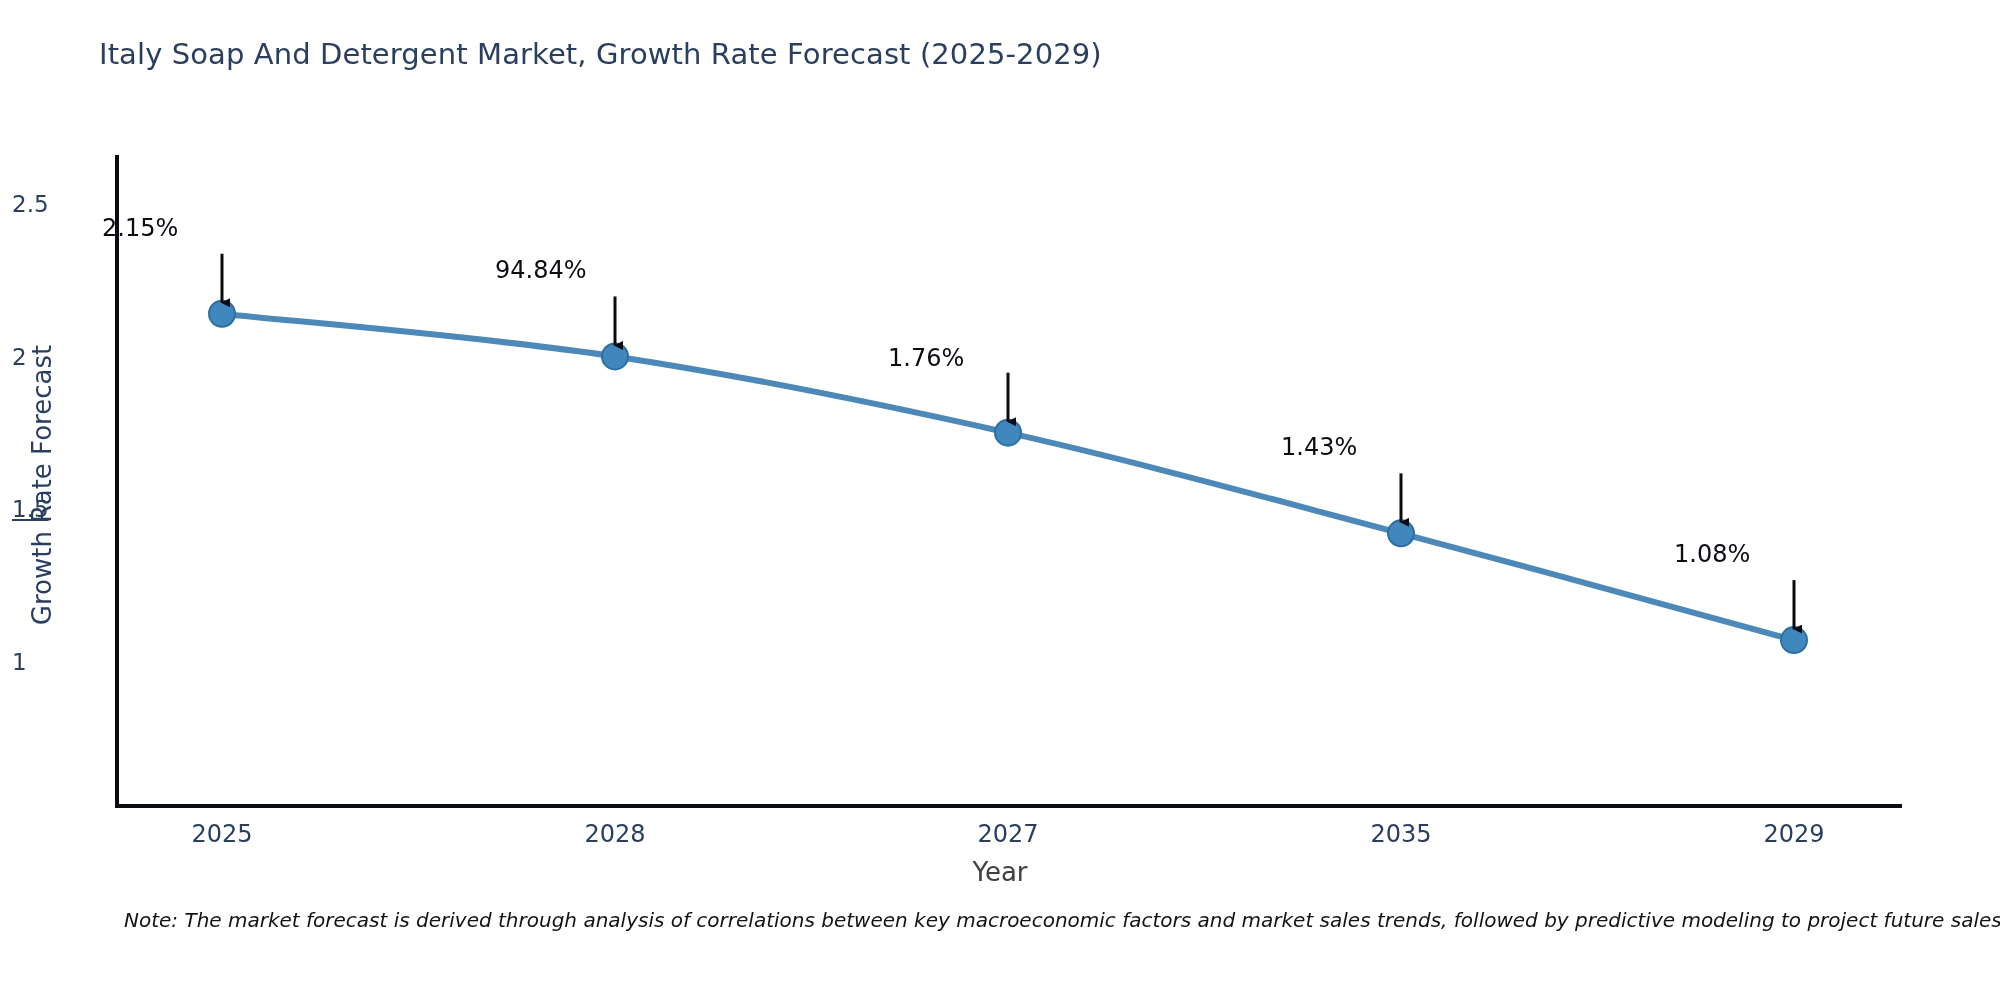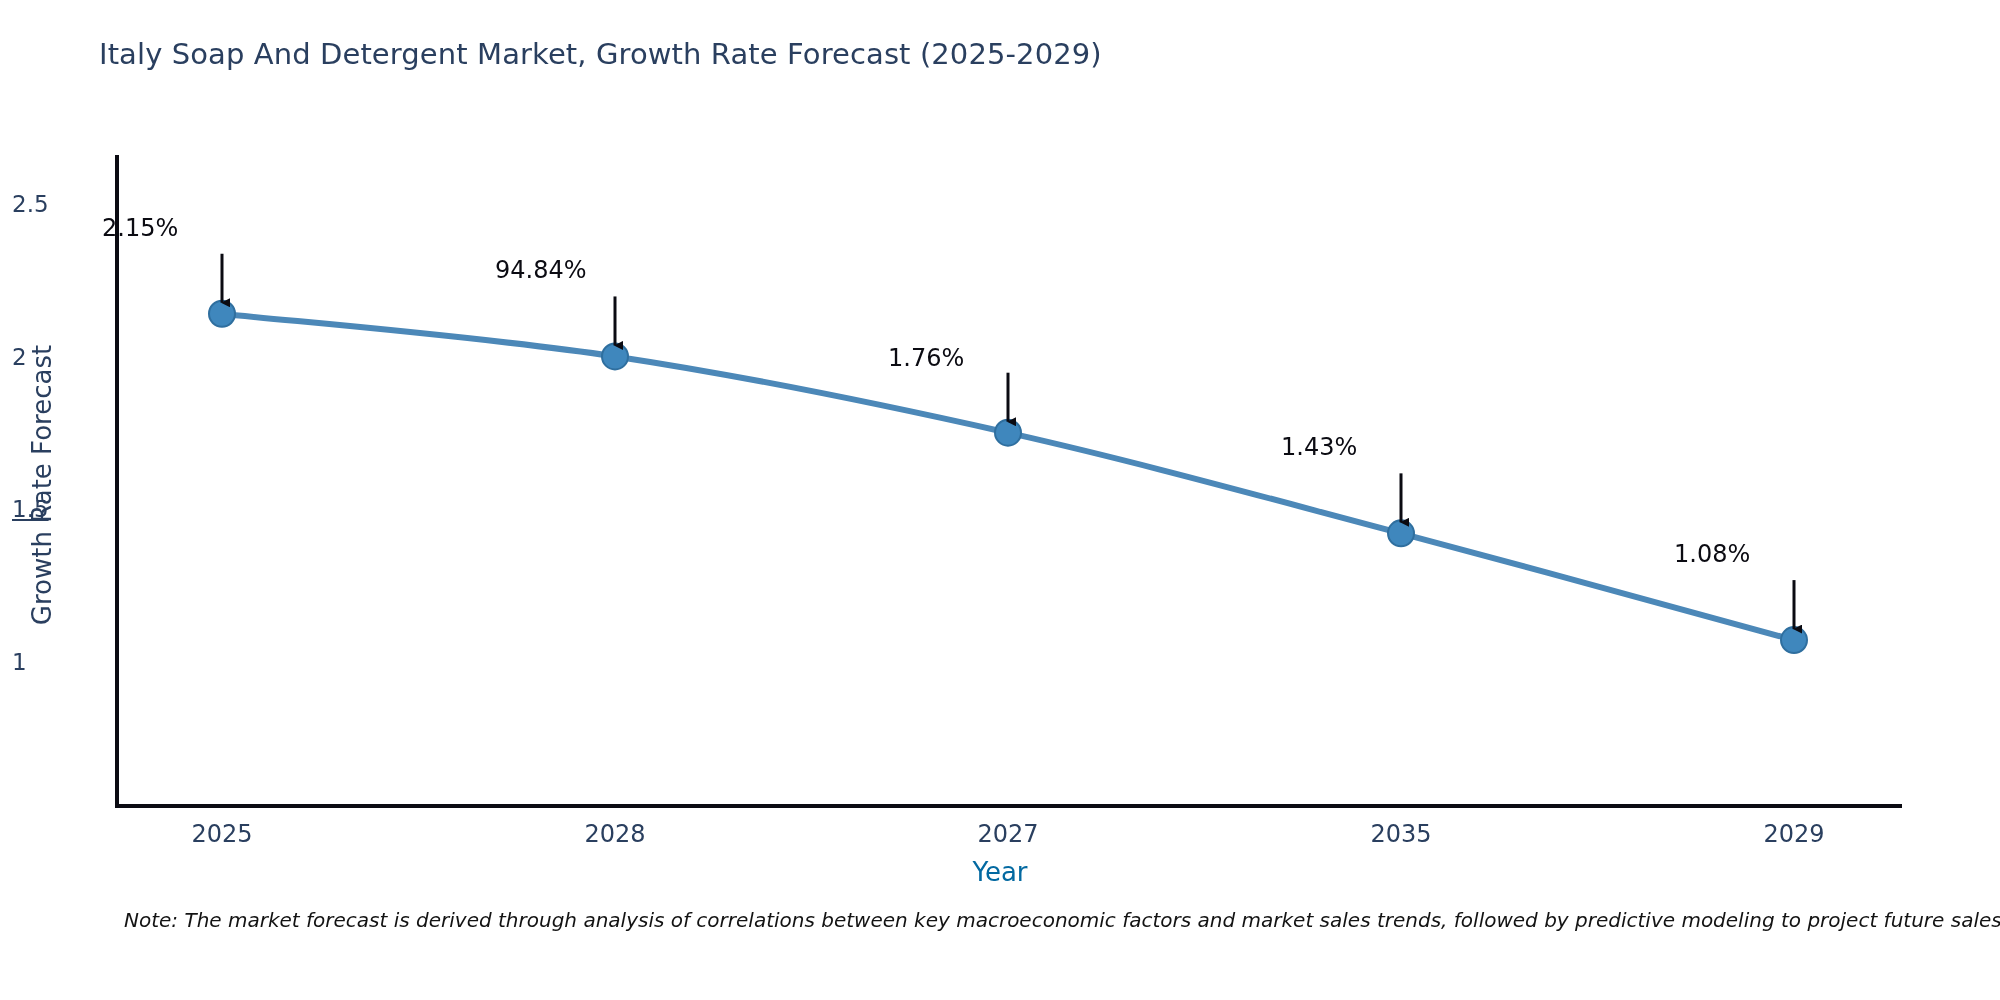--- a/index.html
+++ b/index.html
@@ -45,21 +45,21 @@
     color: #2a3f5f;
     white-space: nowrap;
   }
   .xaxis-title {
     position: absolute;
     left: 0px;
     top: 857px;
     width: 2000px;
     text-align: center;
     font-size: 26px;
-    color: #0369a1;
+    color: #404040;
     white-space: nowrap;
   }
 
   
   .axis-line-y {
     position: absolute;
     left: 115px;
     top: 155px;
     width: 4px;
     height: 653px;

